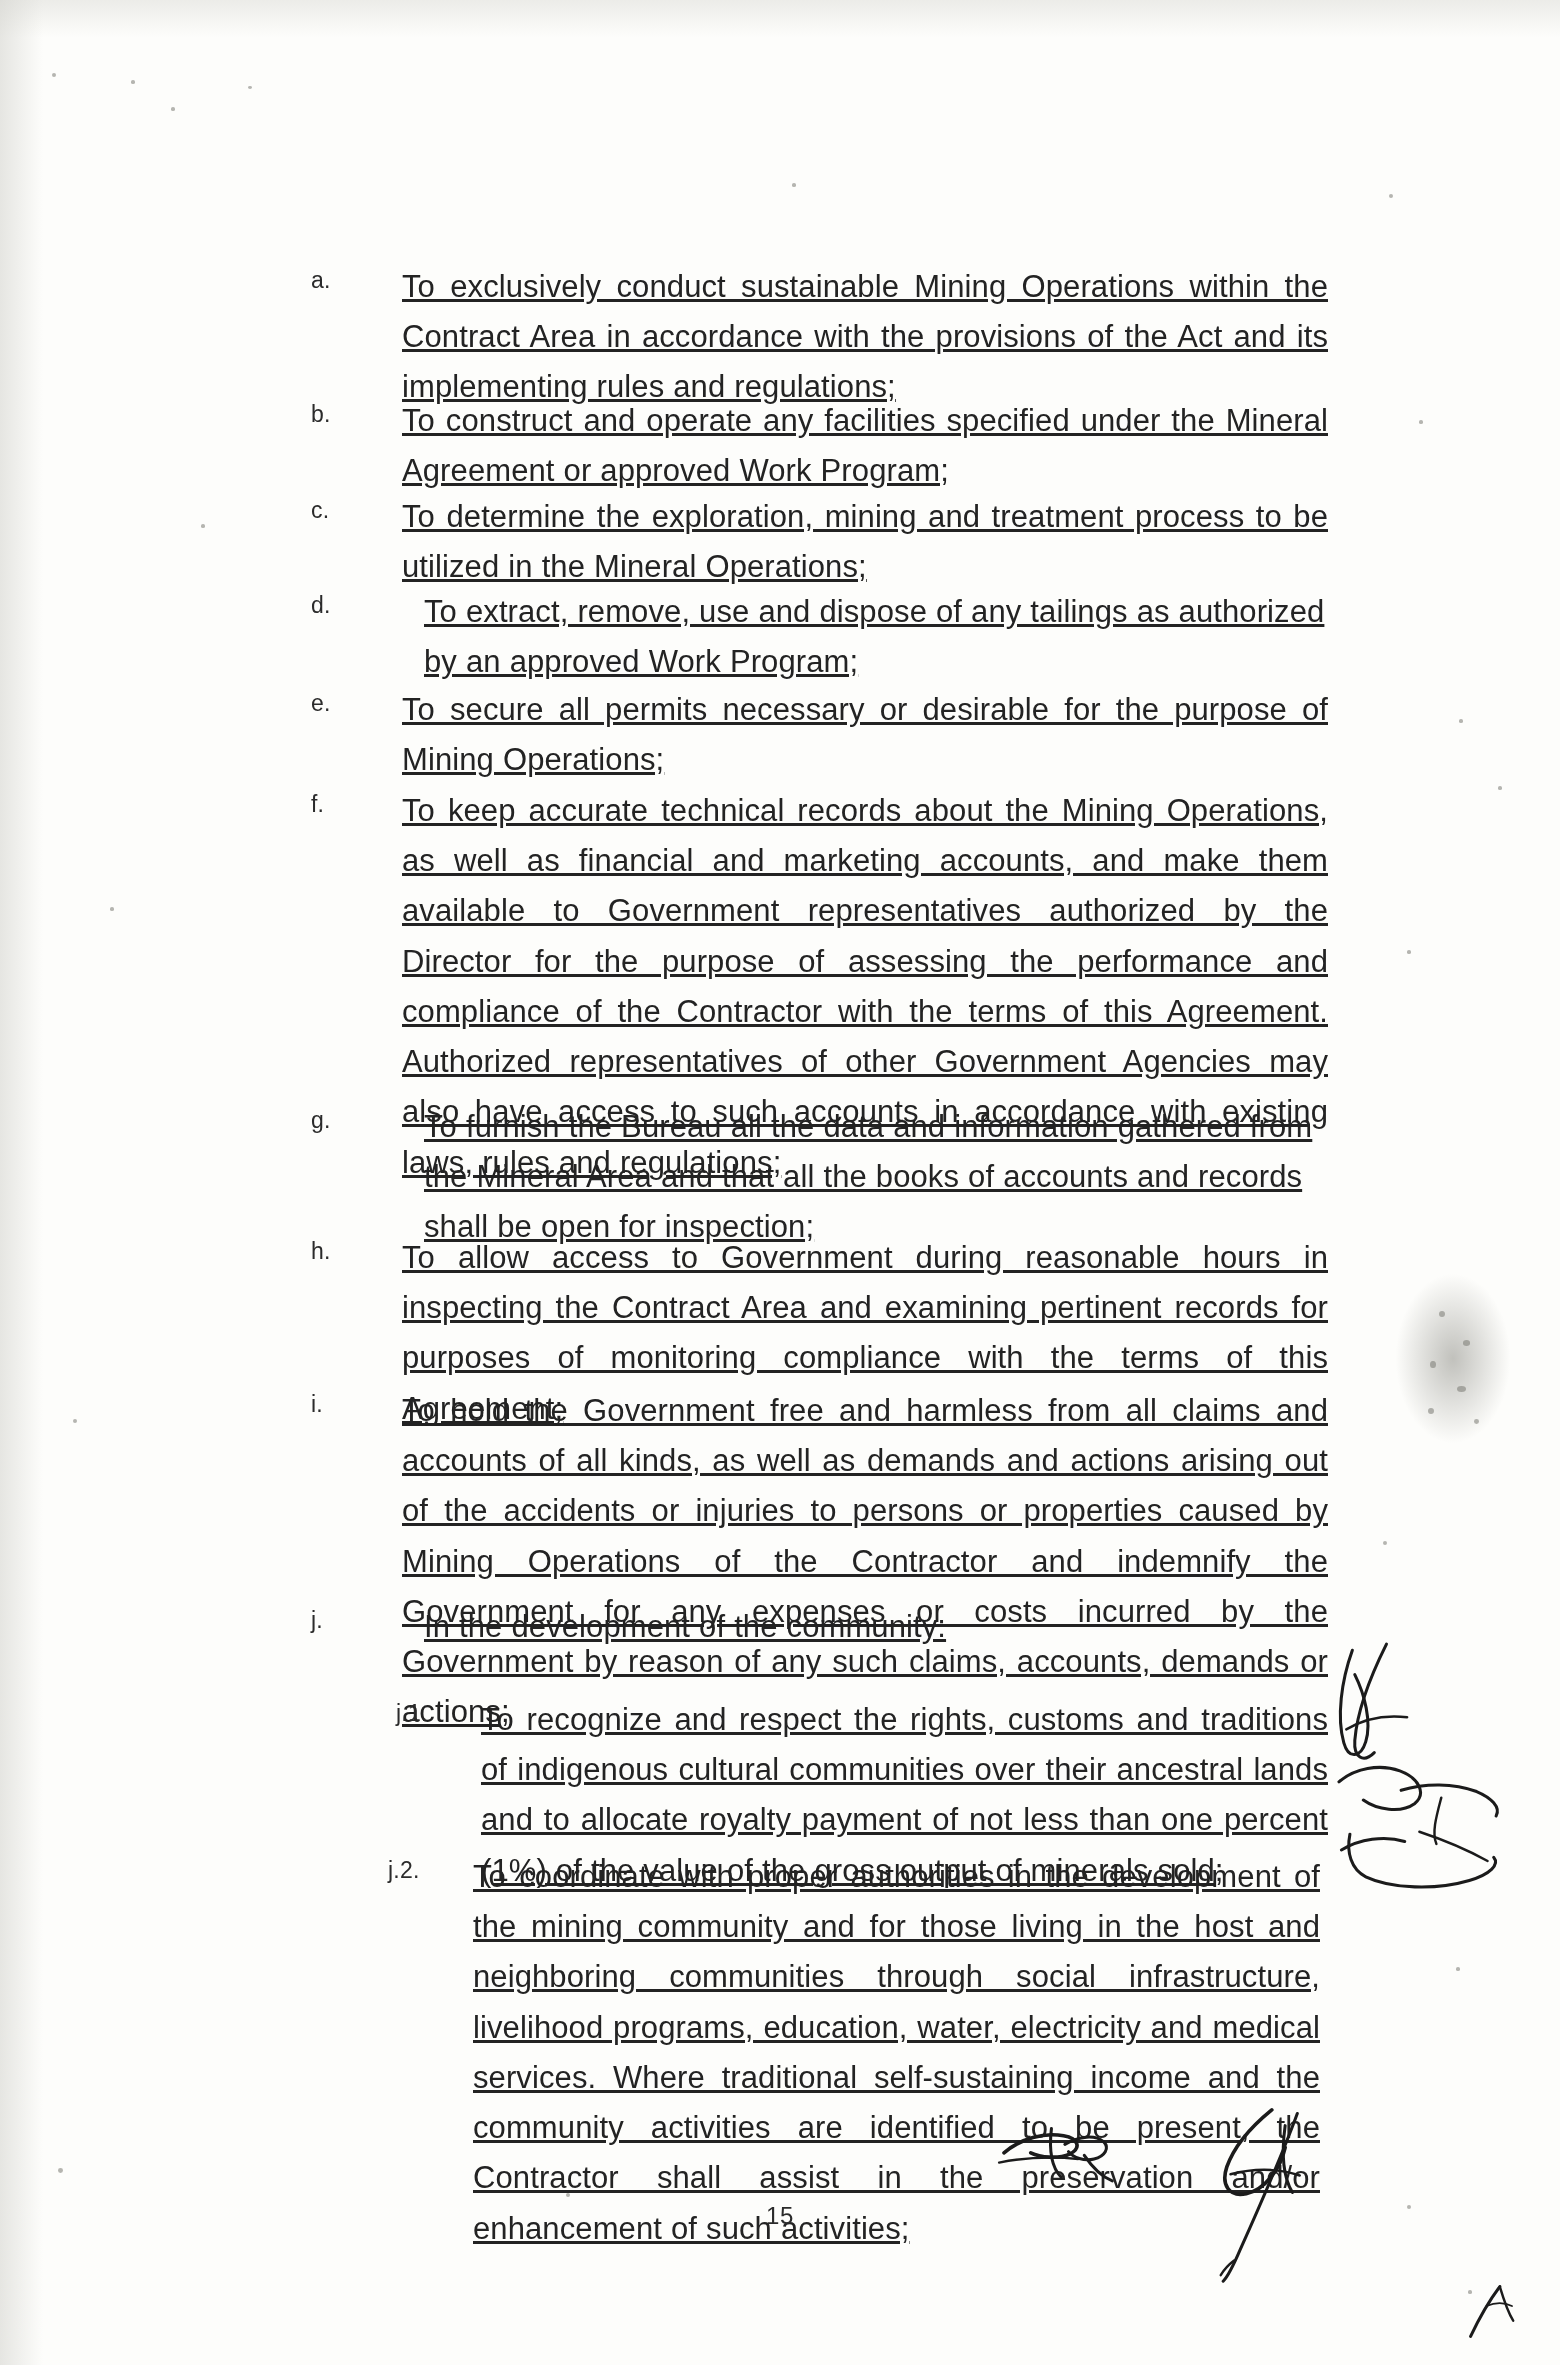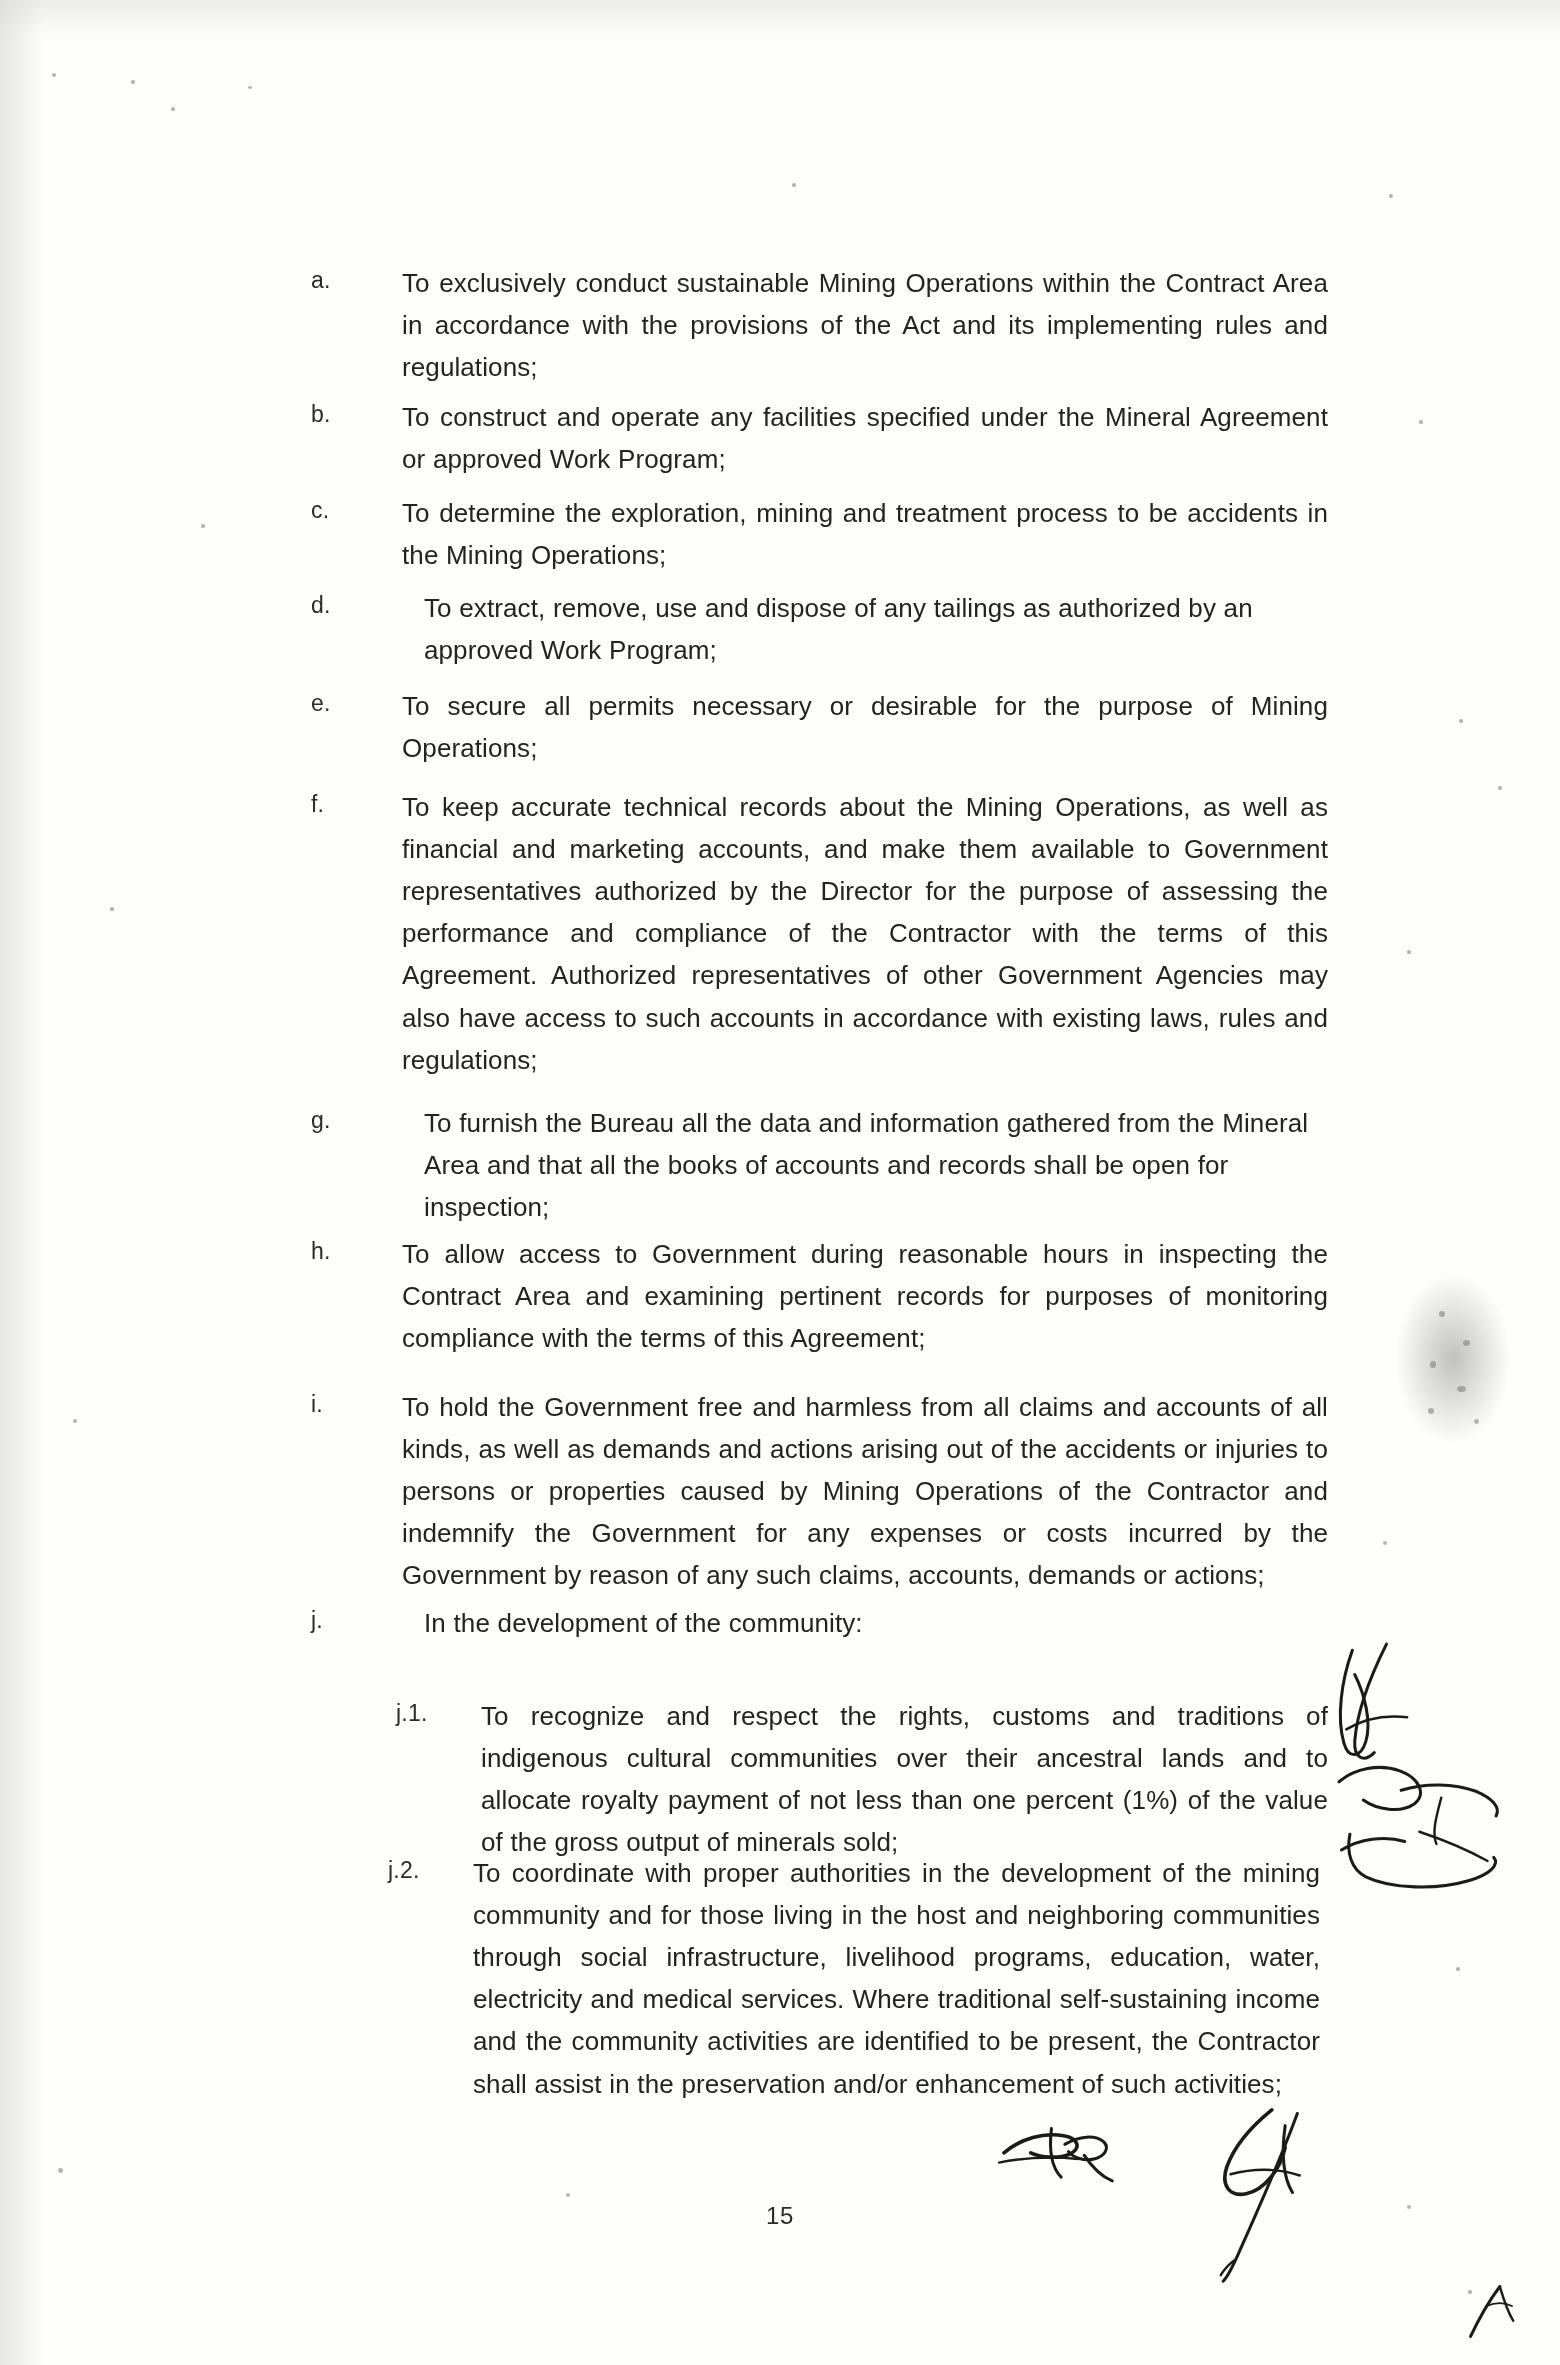--- a/index.html
+++ b/index.html
@@ -47,27 +47,28 @@
     font-size: 23px;
     color: #2b2b2b;
     line-height: 1.62;
     letter-spacing: 0.2px;
   }
   .sub .marker {
     width: 85px;
     flex: 0 0 85px;
   }
   .body-text {
-    font-size: 26px;
+    font-size: 31px;
     color: #232323;
     line-height: 1.62;
     text-align: justify;
     text-justify: inter-word;
     letter-spacing: 0.1px;
     word-spacing: 0.3px;
+    text-decoration: underline;
   }
   .nojust .body-text {
     text-align: left;
     margin-left: 22px;
   }
   .page-number {
     position: absolute;
     left: 0;
     width: 1560px;
     text-align: center;
@@ -144,21 +145,21 @@
       <div class="body-text">To exclusively conduct sustainable Mining Operations within the Contract Area in accordance with the provisions of the Act and its implementing rules and regulations;</div>
     </div>
 
     <div class="clause" style="left:311px; top:396px; width:1017px;">
       <div class="marker">b.</div>
       <div class="body-text">To construct and operate any facilities specified under the Mineral Agreement or approved Work Program;</div>
     </div>
 
     <div class="clause" style="left:311px; top:492px; width:1017px;">
       <div class="marker">c.</div>
-      <div class="body-text">To determine the exploration, mining and treatment process to be accidents in the Mining Operations;</div>
+      <div class="body-text">To determine the exploration, mining and treatment process to be utilized in the Mineral Operations;</div>
     </div>
 
     <div class="clause nojust" style="left:311px; top:587px; width:1017px;">
       <div class="marker">d.</div>
       <div class="body-text">To extract, remove, use and dispose of any tailings as authorized by an approved Work Program;</div>
     </div>
 
     <div class="clause" style="left:311px; top:685px; width:1017px;">
       <div class="marker">e.</div>
       <div class="body-text">To secure all permits necessary or desirable for the purpose of Mining Operations;</div>

